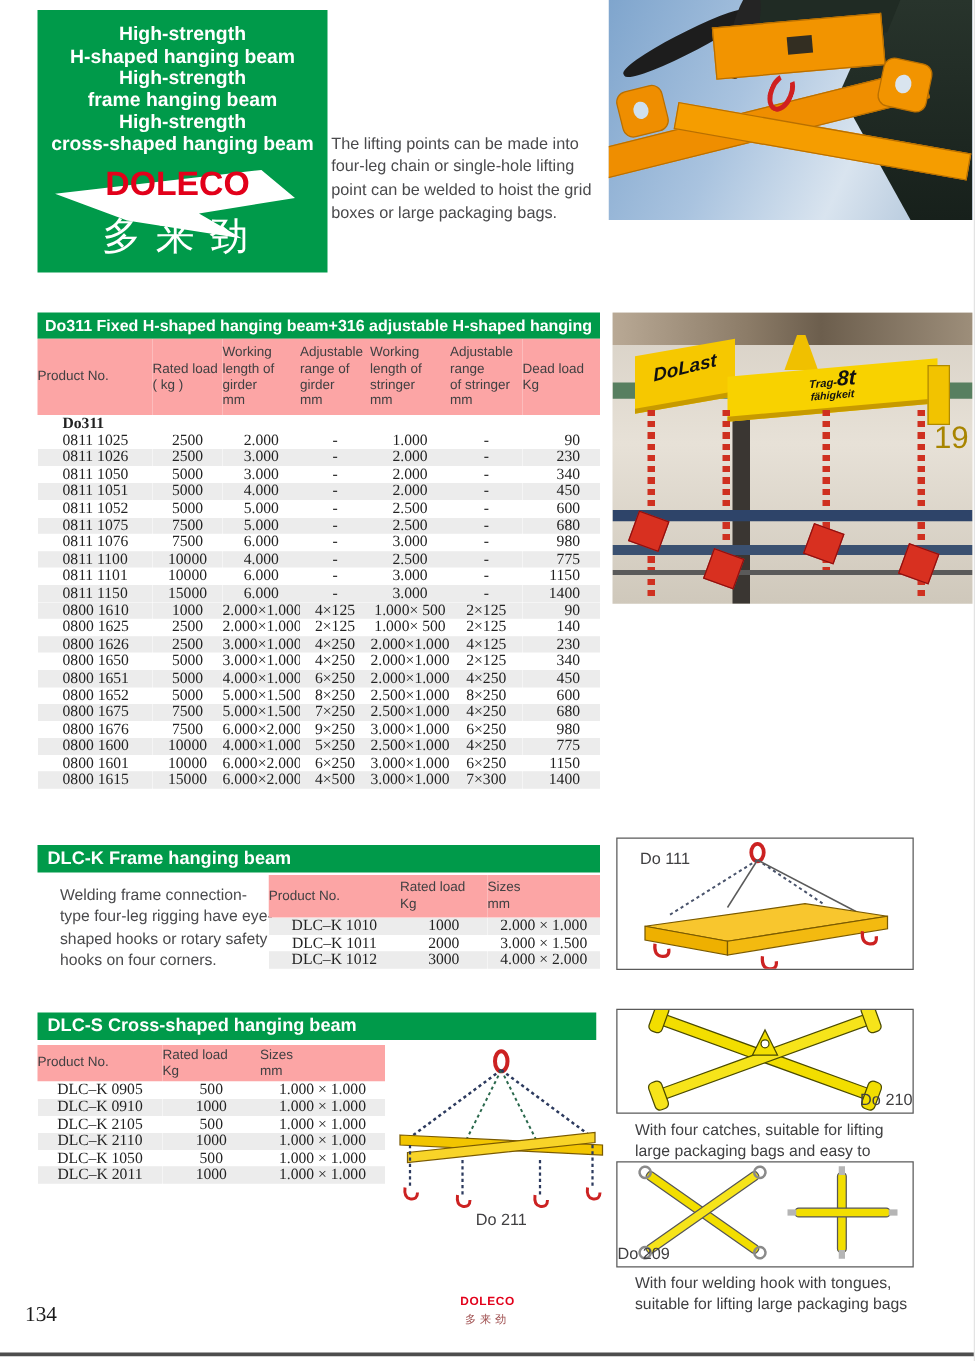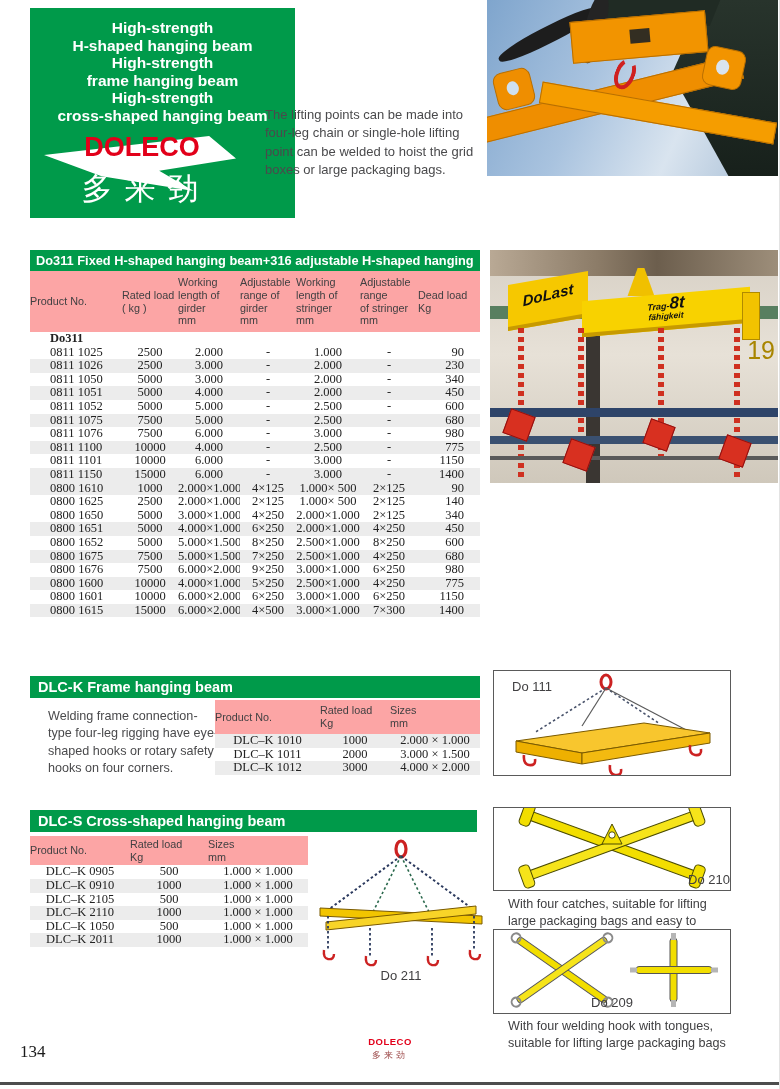--- a/index.html
+++ b/index.html
@@ -4,21 +4,21 @@
 <style>
   :root{
     --green:#009a4a; --red:#e2001a; --shade:#ececec; --ink:#3f3f41;
   }
   html,body{margin:0;padding:0;background:#fff;}
   .page{position:relative;width:780px;height:1089px;background:#fff;overflow:hidden;
         font-family:"Liberation Sans",sans-serif;color:var(--ink);
         border-right:1px solid #e3e3e3;box-sizing:border-box;}
 
   
-  .hero-box{position:absolute;left:30px;top:8px;width:265px;height:210px;background:var(--green);}
+  .hero-box{position:absolute;left:30px;top:8px;width:232px;height:210px;background:var(--green);}
   .hero-titles{padding-top:11px;text-align:center;color:#fff;font-weight:bold;
                font-size:15.5px;line-height:17.5px;}
   .logo-wrap{position:absolute;left:14px;top:122px;width:192px;height:62px;}
   .logo-swoosh{position:absolute;left:0;top:6px;width:192px;height:56px;background:#fff;
                clip-path:polygon(0% 34%,86% 0%,100% 40%,60% 62%,78% 98%,30% 72%);}
   .logo-text{position:absolute;left:18px;top:2px;width:160px;text-align:center;color:var(--red);
              font-weight:bold;font-size:27px;letter-spacing:0px;font-family:"Liberation Sans",sans-serif;}
   .logo-cn{position:absolute;left:0;bottom:8px;width:220px;text-align:center;color:#fff;
            font-size:31px;letter-spacing:12px;text-indent:12px;}
   .hero-desc{position:absolute;left:265px;top:106px;width:218px;margin:0;
@@ -100,21 +100,21 @@
   .p2-19{position:absolute;right:3px;top:86px;font-size:25px;font-weight:normal;color:#a88500;}
 
   
   .figure-box{position:absolute;background:#fff;border:1px solid #5a5a5a;box-sizing:border-box;}
   .do111{left:493px;top:670px;width:238px;height:106px;}
   .do210{left:493px;top:807px;width:238px;height:84px;}
   .do209{left:493px;top:929px;width:238px;height:85px;}
   .fig-label{position:absolute;font-size:13px;color:#414042;}
   .lab111{left:18px;top:8px;}
   .lab210{left:0;right:0;bottom:3px;text-align:right;}
-  .lab209{left:0;right:0;bottom:3px;text-align:center;}
+  .lab209{left:0;right:0;bottom:3px;}
   .do211{position:absolute;left:312px;top:838px;width:178px;height:145px;}
   .lab211{left:0;right:0;bottom:0px;text-align:center;}
   .caption{position:absolute;margin:0;font-size:12.6px;line-height:1.32;color:#3f3f41;}
   .cap210{left:508px;top:896px;width:225px;}
   .cap209{left:508px;top:1018px;width:232px;}
 
   
   .page-num{position:absolute;left:20px;top:1042px;font-family:"Liberation Serif",serif;
             font-size:17px;color:#1a1a1a;}
   .footer-logo{position:absolute;left:348px;top:1036px;width:84px;text-align:center;}
@@ -305,20 +305,29 @@
         </tr>
         <tr class="data-row">
           <td>0800 1625</td>
           <td>2500</td>
           <td>2.000×1.000</td>
           <td>2×125</td>
           <td>1.000× 500</td>
           <td>2×125</td>
           <td>140</td>
         </tr>
+        <tr class="data-row shade">
+          <td>0800 1626</td>
+          <td>2500</td>
+          <td>3.000×1.000</td>
+          <td>4×250</td>
+          <td>2.000×1.000</td>
+          <td>4×125</td>
+          <td>230</td>
+        </tr>
         <tr class="data-row">
           <td>0800 1650</td>
           <td>5000</td>
           <td>3.000×1.000</td>
           <td>4×250</td>
           <td>2.000×1.000</td>
           <td>2×125</td>
           <td>340</td>
         </tr>
         <tr class="data-row shade">

